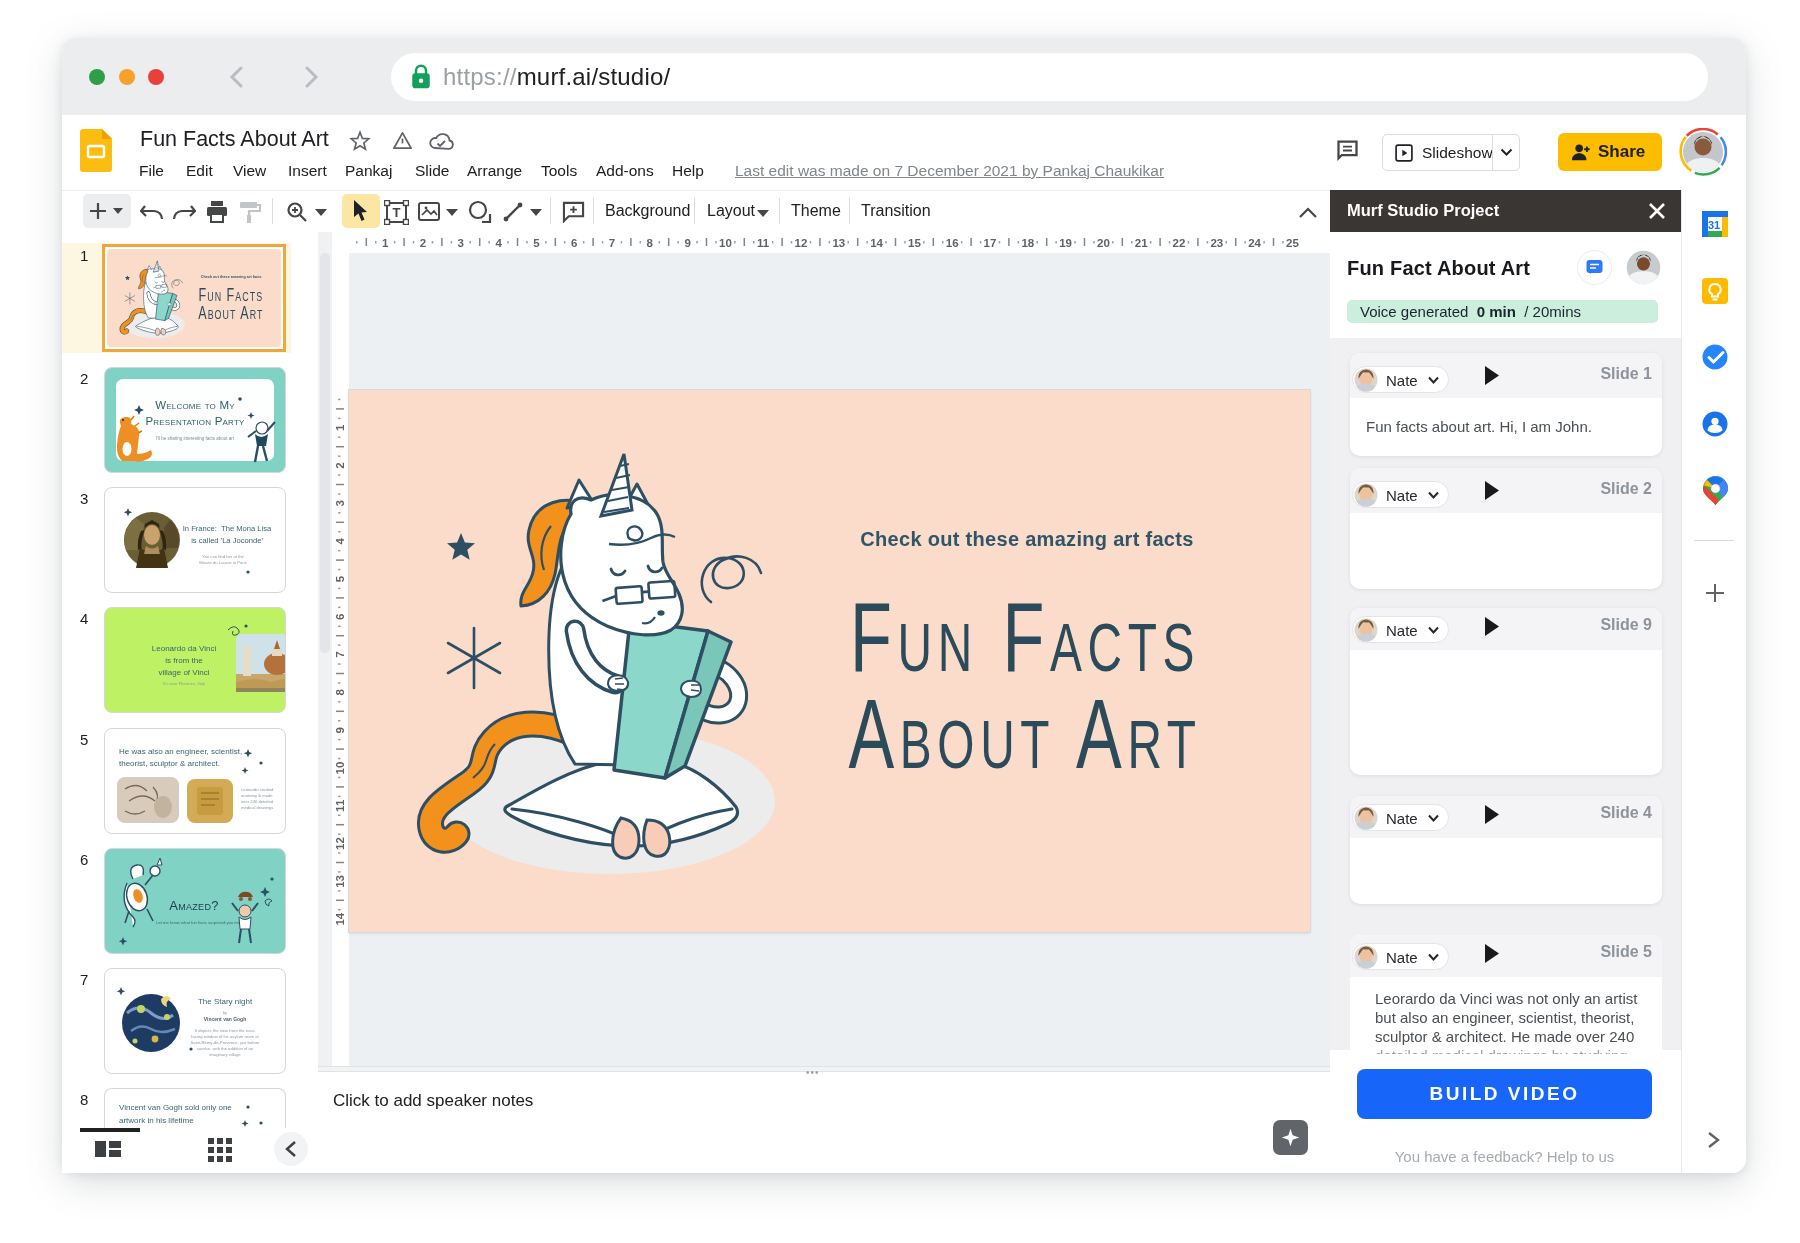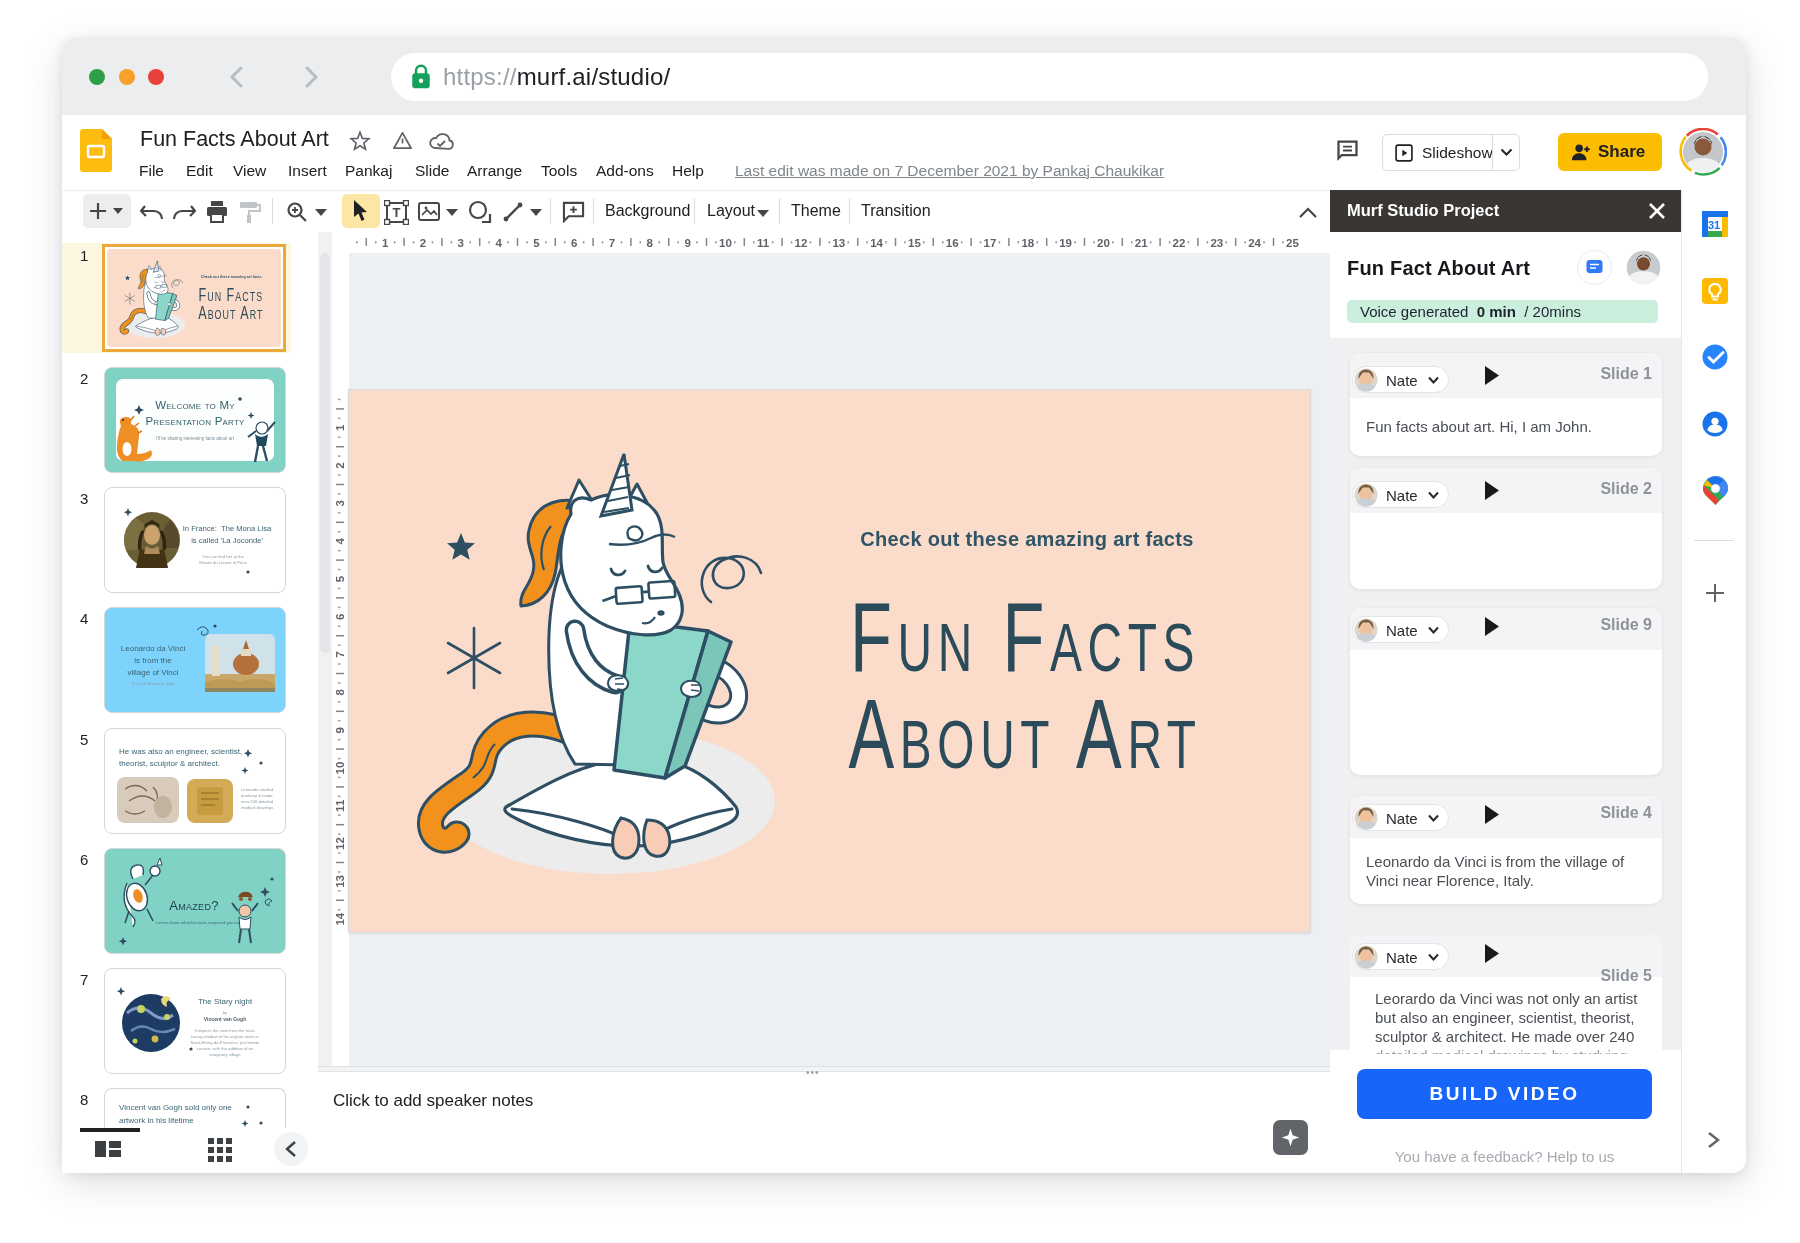--- a/index.html
+++ b/index.html
@@ -525,21 +525,21 @@
  <path d="M35 60 q12 8 24 0 l4 20 -32 0z" fill="#413314"></path>
  <path d="M41 58 q6 5 12 0 l2 8 -16 0z" fill="#b08b5c"></path>
  <text x="122" y="43" text-anchor="middle" font-size="7.6" fill="#3a6472">In France:&nbsp; The Mona Lisa</text>
  <text x="122" y="55" text-anchor="middle" font-size="7.6" fill="#3a6472">is called 'La Joconde'</text>
  <text x="118" y="70" text-anchor="middle" font-size="4.2" fill="#8a9aa2">You can find her at the</text>
  <text x="118" y="76" text-anchor="middle" font-size="4.2" fill="#8a9aa2">Musée du Louvre in Paris</text>
  <path d="M23 20 l1.2 3 3 1.2 -3 1.2 -1.2 3 -1.2 -3 -3 -1.2 3 -1.2z" fill="#2e4f63"></path>
  <circle cx="143" cy="84" r="1.6" fill="#2e4f63"></circle>
 </svg></div>
 <span class="abs tnum" style="left:80px;top:610px;">4</span>
-<div class="thumb abs" style="top:607px;background:#7dd3fc;" id="thumb4">
+<div class="thumb abs" style="top:607px;background:#bef264;padding-left:31px;" id="thumb4">
 <svg width="180" height="104" viewBox="0 0 180 104">
  <text x="48" y="43" text-anchor="middle" font-size="8" fill="#3a6472">Leonardo da Vinci</text>
  <text x="48" y="55" text-anchor="middle" font-size="8" fill="#3a6472">is from the</text>
  <text x="48" y="67" text-anchor="middle" font-size="8" fill="#3a6472">village of Vinci</text>
  <text x="48" y="77" text-anchor="middle" font-size="4.2" fill="#8a9aa2">It's near Florence, Italy</text>
  <g>
         <rect x="100" y="26" width="70" height="58" rx="6" fill="#cfe2ea"></rect>
  <path d="M100 84 v-18 h70 v18z" fill="#c9a76a"></path>
  <ellipse cx="141" cy="56" rx="13" ry="11" fill="#b5713b"></ellipse>
  <path d="M136 40 h10 v8 h-10z" fill="#e3d9c4"></path>
@@ -774,21 +774,20 @@
       </svg>
       <span class="natetxt">Nate</span>
       <svg style="position:absolute;right:9px;top:9px" width="11" height="8" viewBox="0 0 11 8">
         <path d="M1 1.5 l4.5 5 4.5-5" stroke="#26282c" stroke-width="2" fill="none"></path>
       </svg>
     </div>
  <svg style="position:absolute;left:134px;top:9px" width="15" height="19" viewBox="0 0 15 19">
       <path d="M1 0 l14 9.5 L1 19z" fill="#17191b"></path>
     </svg>
  <span class="slidelabel" style="top:8px;">Slide 4</span>
- <div class="cardtxt" style="top:56px;">Leonardo da Vinci is from the village of<br>Vinci near Florence, Italy.</div>
 </div>
 <div class="card abs" style="top:935px;height:119px;border-radius:10px 10px 0 0;box-shadow:none;">
  <div class="cardhead" style="height:42px;"></div>
  <div class="natepill" style="top:8px;">
       <svg style="position:absolute;left:1px;top:1px" width="24" height="24" viewBox="0 0 24 24">
         <clipPath id="na5">
           <circle cx="12" cy="12" r="11.5"></circle>
         </clipPath>
         <g clip-path="url(#na5)">
           <rect width="24" height="24" fill="#ded5cb"></rect>
@@ -798,21 +797,21 @@
         </g>
       </svg>
       <span class="natetxt">Nate</span>
       <svg style="position:absolute;right:9px;top:9px" width="11" height="8" viewBox="0 0 11 8">
         <path d="M1 1.5 l4.5 5 4.5-5" stroke="#26282c" stroke-width="2" fill="none"></path>
       </svg>
     </div>
  <svg style="position:absolute;left:134px;top:9px" width="15" height="19" viewBox="0 0 15 19">
       <path d="M1 0 l14 9.5 L1 19z" fill="#17191b"></path>
     </svg>
- <span class="slidelabel" style="top:8px;margin-top:24px;">Slide 5</span>
+ <span class="slidelabel" style="top:8px;">Slide 5</span>
  <div class="cardtxt" style="top:54px;margin-left:9px;">Leorardo da Vinci was not only an artist<br>but also an engineer, scientist, theorist,<br>sculptor &amp; architect. He made over 240<br><span style="opacity:.55">detailed medical drawings by studying</span></div>
 </div>
 <div id="buildarea" class="abs"></div>
 <div id="buildbtn" class="abs">BUILD VIDEO</div>
 <div id="feedback" class="abs">You have a feedback? Help to us</div>
 
 <div id="sidebar" class="abs"></div>
 <div class="abs" style="left:1681px;top:190px;width:1px;height:983px;background:#e7e8ea;"></div>
 <svg class="abs" style="left:1701px;top:210px" width="28" height="28" viewBox="0 0 28 28">
     <rect x="1" y="1" width="26" height="26" fill="#fff"></rect>

